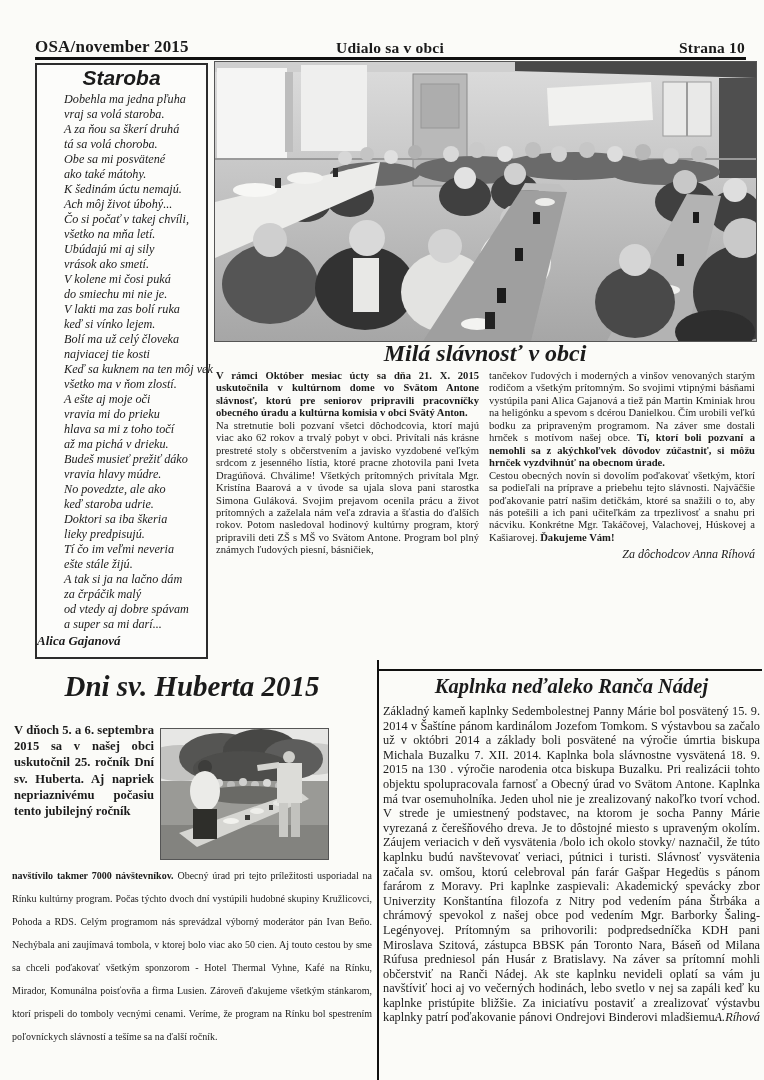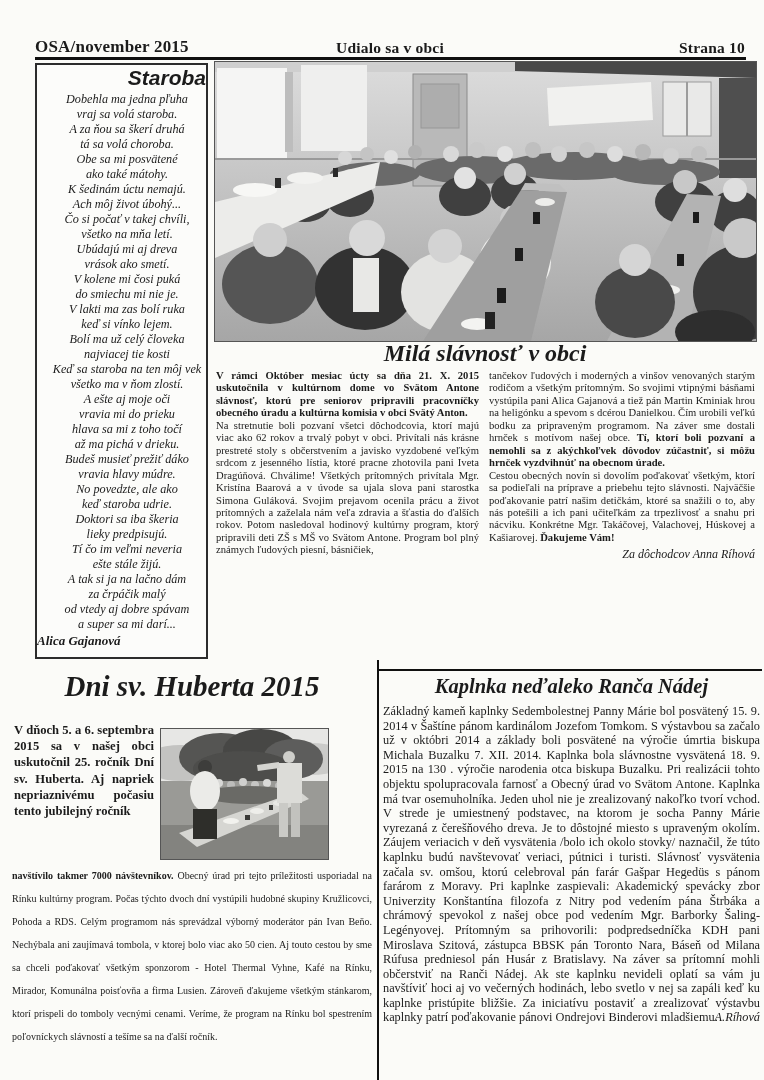--- a/index.html
+++ b/index.html
@@ -9,22 +9,22 @@
     font-family:"Liberation Serif", serif;
   }
   .abs{position:absolute;}
   
   .hdr{font-weight:bold;font-size:17px;letter-spacing:.2px;}
   .hdr-mid{font-size:15.5px;}
   .rule{background:#101010;}
   
   #poem-box{border:2px solid #2c2c2c;background:#fcfcfa;}
   .poem-title{font-family:"Liberation Sans",sans-serif;font-weight:bold;font-style:italic;
-    font-size:21px;text-align:right;margin:1px 0 2px 0;}
-  .poem-line{font-style:italic;font-size:12.2px;line-height:15px;white-space:nowrap;padding-left:11px;text-align:center;}
+    font-size:21px;text-align:center;margin:1px 0 2px 0;}
+  .poem-line{font-style:italic;font-size:12.2px;line-height:15px;white-space:nowrap;padding-left:27px;}
   .poem-author{font-style:italic;font-weight:bold;font-size:13px;text-align:left;padding-right:0;margin-top:1px;}
   
   .art-title{font-weight:bold;font-style:italic;text-align:center;}
   
   .body-col{font-size:10.6px;line-height:12.45px;text-align:justify;}
   .kap-body{font-size:12.3px;line-height:14.6px;text-align:justify;}
   .hub-lead{font-size:12.6px;line-height:16.2px;font-weight:bold;text-align:justify;}
   .hub-body{font-size:10px;line-height:23px;text-align:justify;}
   .b{font-weight:bold;}
   .sig{font-style:italic;font-weight:normal;text-align:right;}
@@ -47,29 +47,29 @@
         <div class="poem-line">Dobehla ma jedna pľuha</div>
         <div class="poem-line">vraj sa volá staroba.</div>
         <div class="poem-line">A za ňou sa škerí druhá</div>
         <div class="poem-line">tá sa volá choroba.</div>
         <div class="poem-line">Obe sa mi posvätené</div>
         <div class="poem-line">ako také mátohy.</div>
         <div class="poem-line">K šedinám úctu nemajú.</div>
         <div class="poem-line">Ach môj život úbohý...</div>
         <div class="poem-line">Čo si počať v takej chvíli,</div>
         <div class="poem-line">všetko na mňa letí.</div>
-        <div class="poem-line">Ubúdajú mi aj dreva</div>
+        <div class="poem-line">Ubúdajú mi aj sily</div>
         <div class="poem-line">vrások ako smetí.</div>
         <div class="poem-line">V kolene mi čosi puká</div>
         <div class="poem-line">do smiechu mi nie je.</div>
         <div class="poem-line">V lakti ma zas bolí ruka</div>
         <div class="poem-line">keď si vínko lejem.</div>
         <div class="poem-line">Bolí ma už celý človeka</div>
         <div class="poem-line">najviacej tie kosti</div>
-        <div class="poem-line">Keď sa staroba na ten môj vek</div>
+        <div class="poem-line">Keď sa kuknem na ten môj vek</div>
         <div class="poem-line">všetko ma v ňom zlostí.</div>
         <div class="poem-line">A ešte aj moje oči</div>
         <div class="poem-line">vravia mi do prieku</div>
         <div class="poem-line">hlava sa mi z toho točí</div>
         <div class="poem-line">až ma pichá v drieku.</div>
         <div class="poem-line">Budeš musieť prežiť dáko</div>
         <div class="poem-line">vravia hlavy múdre.</div>
         <div class="poem-line">No povedzte, ale ako</div>
         <div class="poem-line">keď staroba udrie.</div>
         <div class="poem-line">Doktori sa iba škeria</div>

